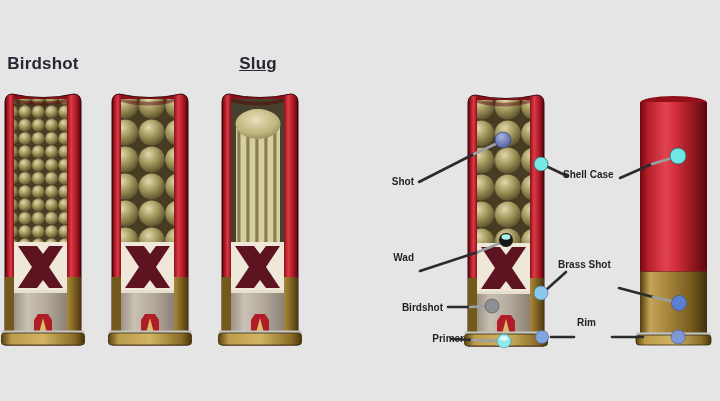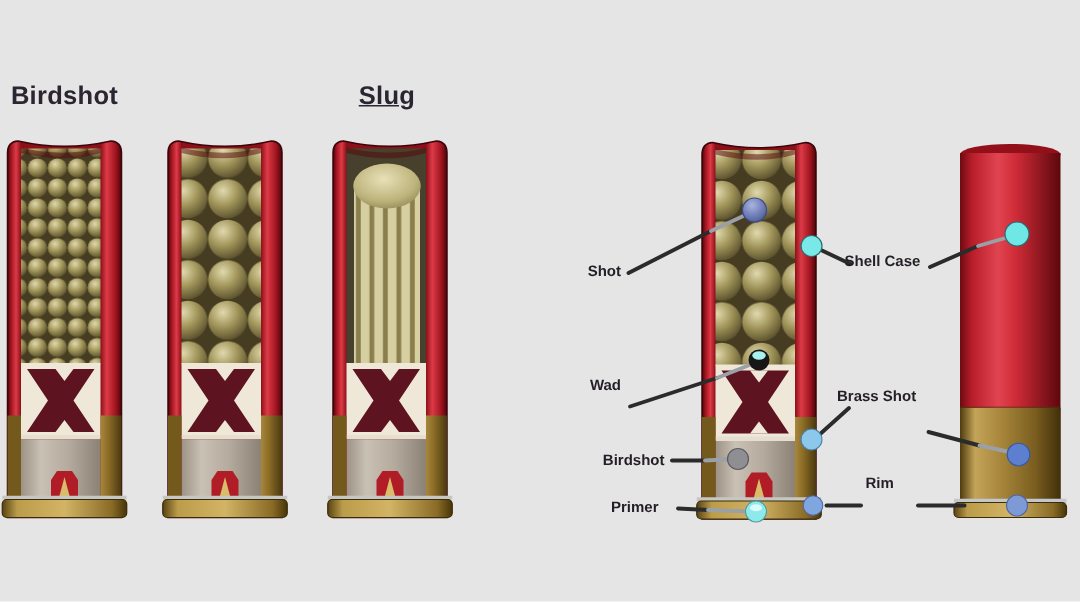--- a/index.html
+++ b/index.html
@@ -185,17 +185,17 @@
     </g>
   </svg>
 
   <div class="variant-label" style="left:-2px;">Birdshot</div>
   <div class="variant-label" style="left:213px;text-decoration:underline;">Slug</div>
 
   <div class="callout" style="right:306px;top:173px;">Shot</div>
   <div class="callout wrap" style="left:563px;top:166px;width:66px;">Shell Case</div>
   <div class="callout" style="right:306px;top:249px;">Wad</div>
   <div class="callout" style="right:277px;top:299px;">Birdshot</div>
-  <div class="callout" style="right:281px;top:330px;">Primer</div>
+  <div class="callout" style="right:256px;top:330px;">Primer</div>
   <div class="callout wrap" style="left:558px;top:256px;width:70px;">Brass Shot</div>
   <div class="callout" style="left:577px;top:314px;">Rim</div>
 
 </div>
 
 </body></html>

